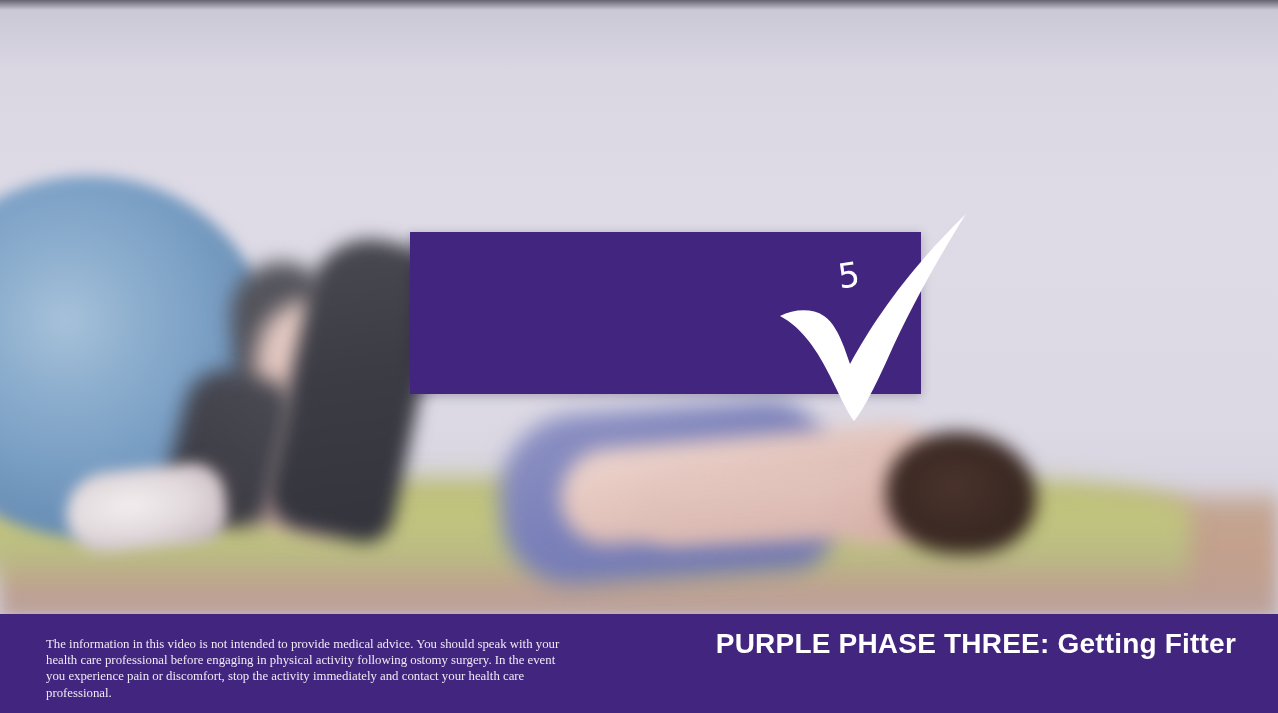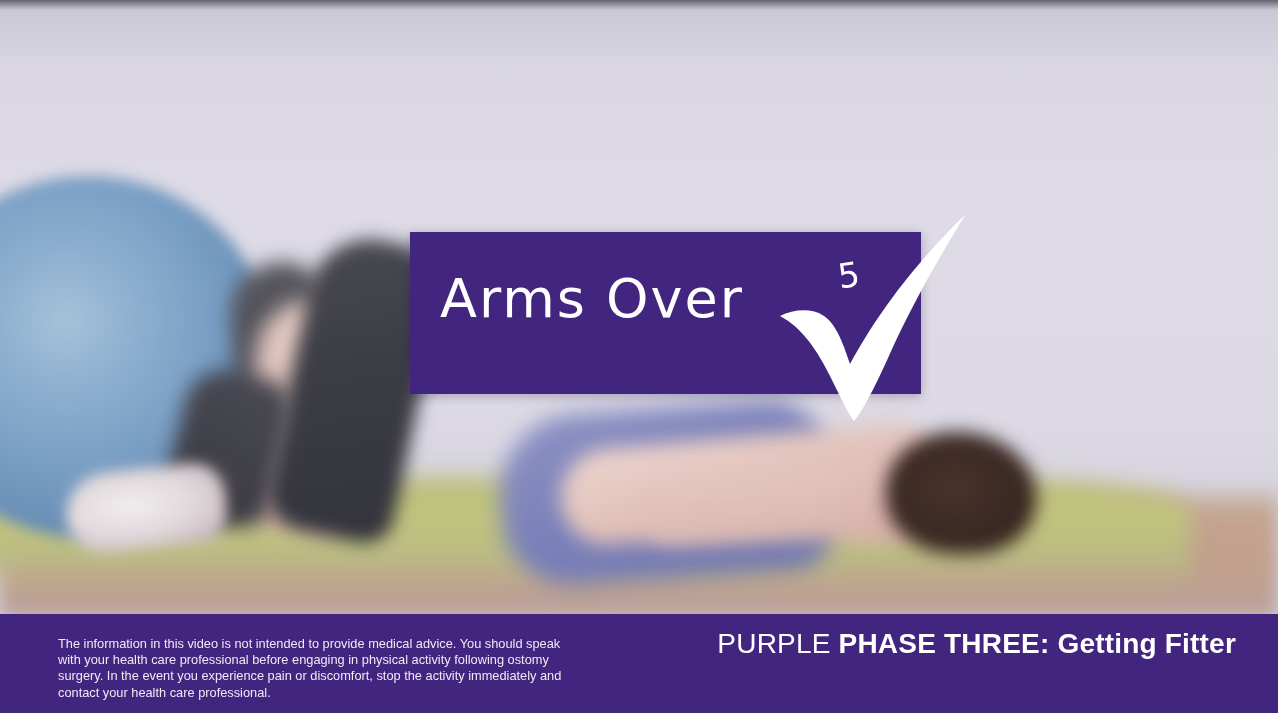--- a/index.html
+++ b/index.html
@@ -297,36 +297,35 @@
   }
 
   .disclaimer {
     position: absolute;
     left: 46px;
     top: 636px;
     width: 528px;
     font-size: 12.8px;
     line-height: 16.2px;
     color: #efeaf5;
-    font-family: Liberation Sans, sans-serif;
-    margin-left: 12px;
+    font-family: Liberation Serif, serif;
   }
 
   .branding {
     position: absolute;
     right: 42px;
     top: 628px;
     font-size: 28px;
     color: #ffffff;
     white-space: nowrap;
     font-family: "Liberation Sans", sans-serif;
     letter-spacing: .2px;
   }
   .branding .brand-strong {
-    font-weight: normal;
+    font-weight: bold;
   }
   .branding .brand-rest {
     font-weight: bold;
   }
 </style>
 </head>
 <body>
 
 <div class="frame">
 
@@ -344,21 +343,20 @@
     <div class="shoe"></div>
     <div class="arm"></div>
     <div class="arm2"></div>
     <div class="neck"></div>
     <div class="head"></div>
     <div class="top-strip"></div>
   </div>
 
   <div class="title-card"></div>
 
-  <div class="title-text">Arms Over</div>
 
   <div class="check-wrap">
     <svg width="210" height="215" viewBox="0 0 210 215" xmlns="http://www.w3.org/2000/svg">
       <path fill="#ffffff" d="
         M 10,104
         C 24,97 42,96 54,104
         C 63,110 69,122 74,135
         L 80,152
         C 104,108 140,56 196,2
         C 172,40 140,96 118,146

